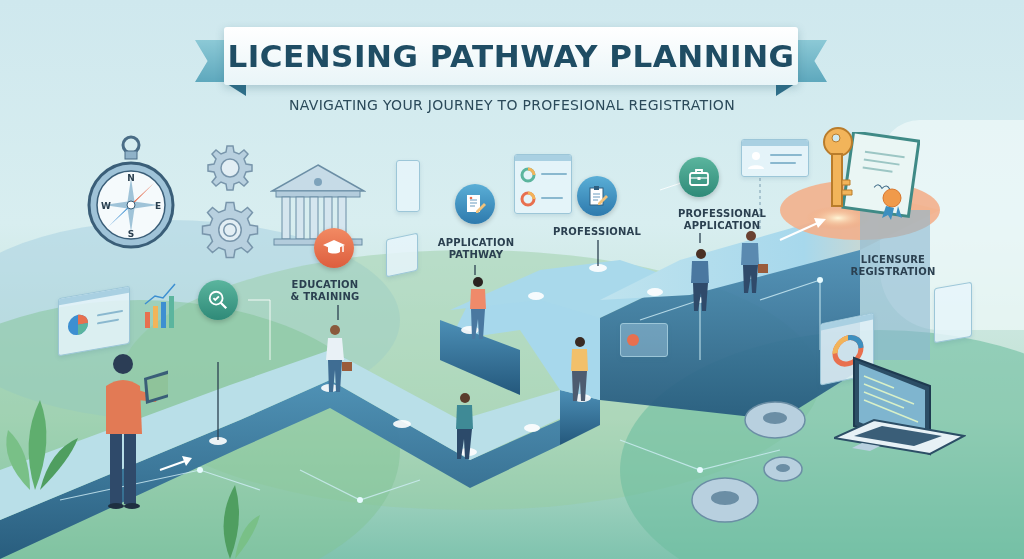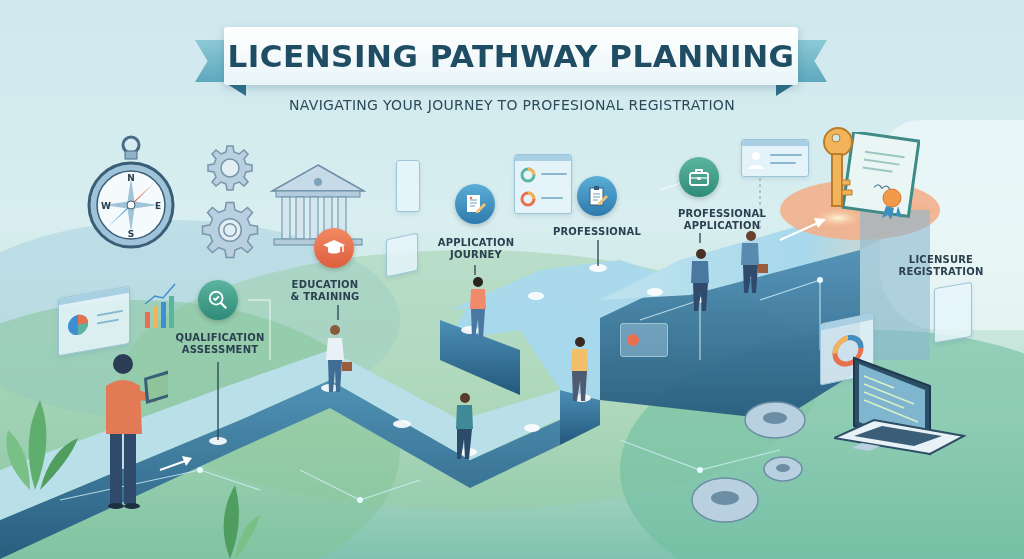--- a/index.html
+++ b/index.html
@@ -220,24 +220,20 @@
     </svg>
   </div>
 
   <div class="step-icon" style="left:198px; top:280px; background:linear-gradient(180deg,#5bb59e,#2f8a78);">
     <svg width="22" height="22" viewBox="0 0 24 24">
         <circle cx="10" cy="10" r="7" fill="none" stroke="#fff" stroke-width="2"></circle>
         <path d="M15 15l6 6" stroke="#fff" stroke-width="2.5"></path>
         <path d="M7 10l2 2 4-4" fill="none" stroke="#fff" stroke-width="2"></path>
       </svg>
   </div>
-  <div class="step-label" style="left:170px; top:332px; width:100px;">
-    <div>QUALIFICATION</div>
-    <div>ASSESSMENT</div>
-  </div>
 
   <div class="step-icon" style="left:314px; top:228px; background:linear-gradient(180deg,#f28a63,#dd5e3e);">
     <svg width="24" height="24" viewBox="0 0 24 24">
         <polygon points="12,4 23,9 12,14 1,9" fill="#fff"></polygon>
         <path d="M6 11v5c3 2 9 2 12 0v-5" fill="#fff"></path>
         <path d="M21 10v6" stroke="#fff" stroke-width="1.5"></path>
       </svg>
   </div>
   <div class="step-label" style="left:278px; top:279px; width:94px;">
     <div>EDUCATION</div>
@@ -247,21 +243,21 @@
   <div class="step-icon" style="left:455px; top:184px; background:linear-gradient(180deg,#5aaed6,#2e7aad);">
     <svg width="24" height="24" viewBox="0 0 24 24">
         <rect x="4" y="3" width="13" height="17" fill="#fff"></rect>
         <path d="M7 8h7M7 11h7M7 14h5" stroke="#6a9cc0" stroke-width="1.2"></path>
         <circle cx="8" cy="6" r="1.3" fill="#e8704f"></circle>
         <path d="M13 19l8-8 2 2-8 8h-2z" fill="#f2c27a"></path>
       </svg>
   </div>
   <div class="step-label" style="left:434px; top:237px; width:84px;">
     <div>APPLICATION</div>
-    <div>JOURNEY</div>
+    <div>PATHWAY</div>
   </div>
 
   <div class="step-icon" style="left:577px; top:176px; background:linear-gradient(180deg,#5aaed6,#2e7aad);">
     <svg width="24" height="24" viewBox="0 0 24 24">
         <rect x="5" y="4" width="13" height="17" fill="#fff" stroke="#2e5f80"></rect>
         <rect x="9" y="2" width="5" height="4" fill="#2e5f80"></rect>
         <path d="M8 10h7M8 13h7M8 16h5" stroke="#6a9cc0" stroke-width="1.2"></path>
         <path d="M13 19l8-8 2 2-8 8h-2z" fill="#f2c27a"></path>
       </svg>
   </div>
@@ -293,21 +289,21 @@
   </div>
   <div class="abs" style="left:818px; top:126px; width:40px; height:90px;">
     <svg width="40" height="90" viewBox="0 0 40 90">
       <circle cx="20" cy="16" r="14" fill="#f2b45a" stroke="#b97c2b" stroke-width="2"></circle>
       <circle cx="18" cy="12" r="4" fill="#cfe8ee" stroke="#b97c2b"></circle>
       <rect x="14" y="28" width="10" height="52" fill="#f2b45a" stroke="#b97c2b" stroke-width="2"></rect>
       <path d="M24 54h8v5h-8zM24 64h10v5h-10z" fill="#f2b45a" stroke="#b97c2b"></path>
     </svg>
   </div>
 
-  <div class="step-label" style="left:848px; top:254px; width:90px;margin-left:48px;">
+  <div class="step-label" style="left:848px; top:254px; width:90px;">
     <div>LICENSURE</div>
     <div>REGISTRATION</div>
   </div>
 
   <div class="panel" style="left:58px; top:292px; width:72px; height:58px; transform:skewY(-10deg);">
     <div class="bar"></div>
     <svg width="26" height="26" viewBox="0 0 26 26" style="position:absolute; left:6px; top:16px;">
         <circle cx="13" cy="13" r="10" fill="#3d8fd1"></circle>
         <path d="M13 13 L13 3 A10 10 0 0 1 23 13 Z" fill="#e8704f"></path>
         <path d="M13 13 L23 13 A10 10 0 0 1 13 23 Z" fill="#5bb59e"></path>

